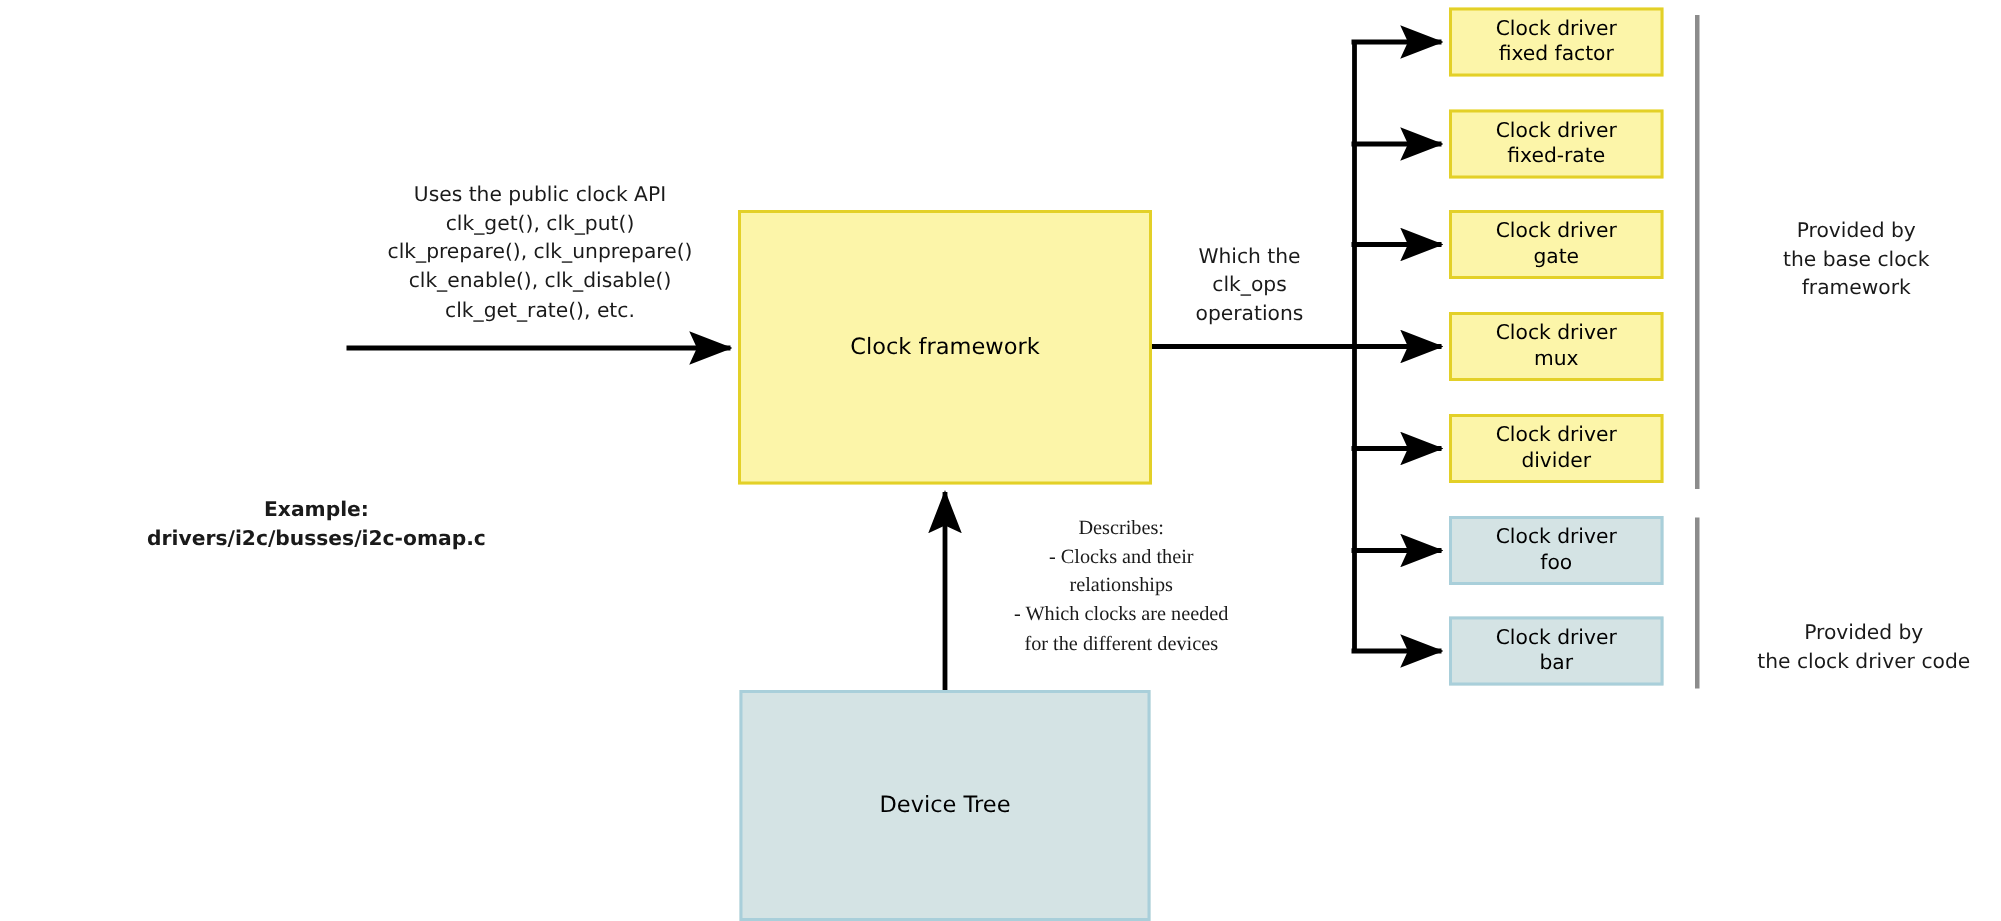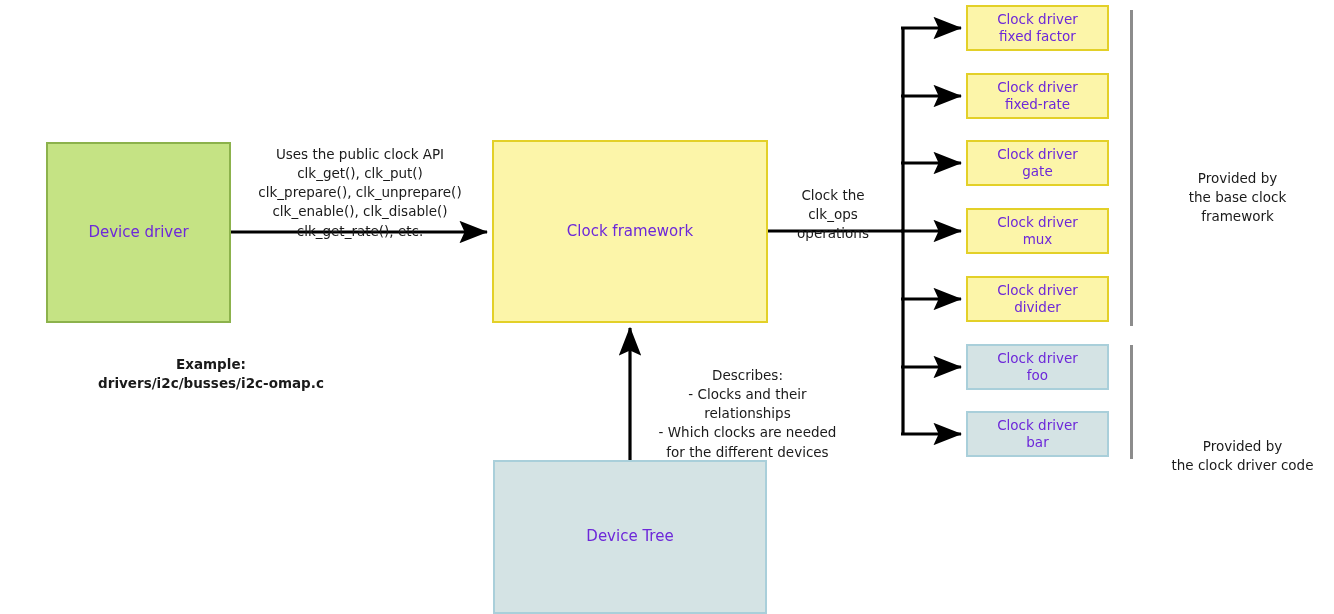--- a/index.html
+++ b/index.html
@@ -25,21 +25,21 @@
     height: 614px;
     pointer-events: none;
   }
   .box {
     position: absolute;
     box-sizing: border-box;
     display: flex;
     align-items: center;
     justify-content: center;
     text-align: center;
-    color: #6d28d9;
+    color: #000000;
     line-height: 1.28;
     white-space: pre-line;
   }
   .box-device-driver {
     left: 46px; top: 142px; width: 185px; height: 181px;
     background: #c5e384;
     border: 2px solid #8cb24c;
     font-size: 15px;
   }
   .box-clock-framework {
@@ -67,37 +67,36 @@
   .driver-box.custom {
     background: #d4e3e4;
     border: 2px solid #a9cfda;
   }
   .label {
     position: absolute;
     color: #1a1a1a;
     font-size: 13.5px;
     line-height: 1.42;
     white-space: pre-line;
-    margin-top: 24px;
   }
   .label-center { text-align: center; }
   .label-left { text-align: center; }
   .lbl-public-api {
     left: 235px; top: 121px; width: 250px;
     text-align: center;
   }
   .lbl-example {
     left: 46px; top: 331px; width: 330px; font-weight: bold;
   }
   .lbl-clkops {
     left: 778px; top: 162px; width: 110px;
     text-align: center;
   }
   .lbl-describes {
-    left: 640px; top: 342px; width: 215px;
+    left: 640px; top: 342px; width: 215px; font-family: Liberation Serif, serif;
   }
   .lbl-provided-base {
     left: 1150px; top: 145px; width: 175px;
   }
   .lbl-provided-custom {
     left: 1150px; top: 413px; width: 185px;
   }
   .separator {
     position: absolute;
     width: 3px;
@@ -129,42 +128,41 @@
 
     <line x1="901" y1="28" x2="961" y2="28" stroke="#000000" stroke-width="3.2" marker-end="url(#arrowhead)"></line>
     <line x1="901" y1="96" x2="961" y2="96" stroke="#000000" stroke-width="3.2" marker-end="url(#arrowhead)"></line>
     <line x1="901" y1="163" x2="961" y2="163" stroke="#000000" stroke-width="3.2" marker-end="url(#arrowhead)"></line>
     <line x1="901" y1="231" x2="961" y2="231" stroke="#000000" stroke-width="3.2" marker-end="url(#arrowhead)"></line>
     <line x1="901" y1="299" x2="961" y2="299" stroke="#000000" stroke-width="3.2" marker-end="url(#arrowhead)"></line>
     <line x1="901" y1="367" x2="961" y2="367" stroke="#000000" stroke-width="3.2" marker-end="url(#arrowhead)"></line>
     <line x1="901" y1="434" x2="961" y2="434" stroke="#000000" stroke-width="3.2" marker-end="url(#arrowhead)"></line>
   </svg>
 
-  <div class="box box-device-driver">Device driver</div>
 
   <div class="label label-left lbl-example">Example:
 drivers/i2c/busses/i2c-omap.c</div>
 
   <div class="label label-center lbl-public-api">Uses the public clock API
 clk_get(), clk_put()
 clk_prepare(), clk_unprepare()
 clk_enable(), clk_disable()
 clk_get_rate(), etc.</div>
 
   <div class="box box-device-tree">Device Tree</div>
 
   <div class="box box-clock-framework">Clock framework</div>
 
   <div class="label label-left lbl-describes">Describes:
  - Clocks and their
    relationships
  - Which clocks are needed
    for the different devices</div>
 
-  <div class="label label-center lbl-clkops">Clock the
+  <div class="label label-center lbl-clkops">Which the
 clk_ops
 operations</div>
 
   <div class="box driver-box base" style="top:5px;">Clock driver
 fixed factor</div>
   <div class="box driver-box base" style="top:73px;">Clock driver
 fixed-rate</div>
   <div class="box driver-box base" style="top:140px;">Clock driver
 gate</div>
   <div class="box driver-box base" style="top:208px;">Clock driver

